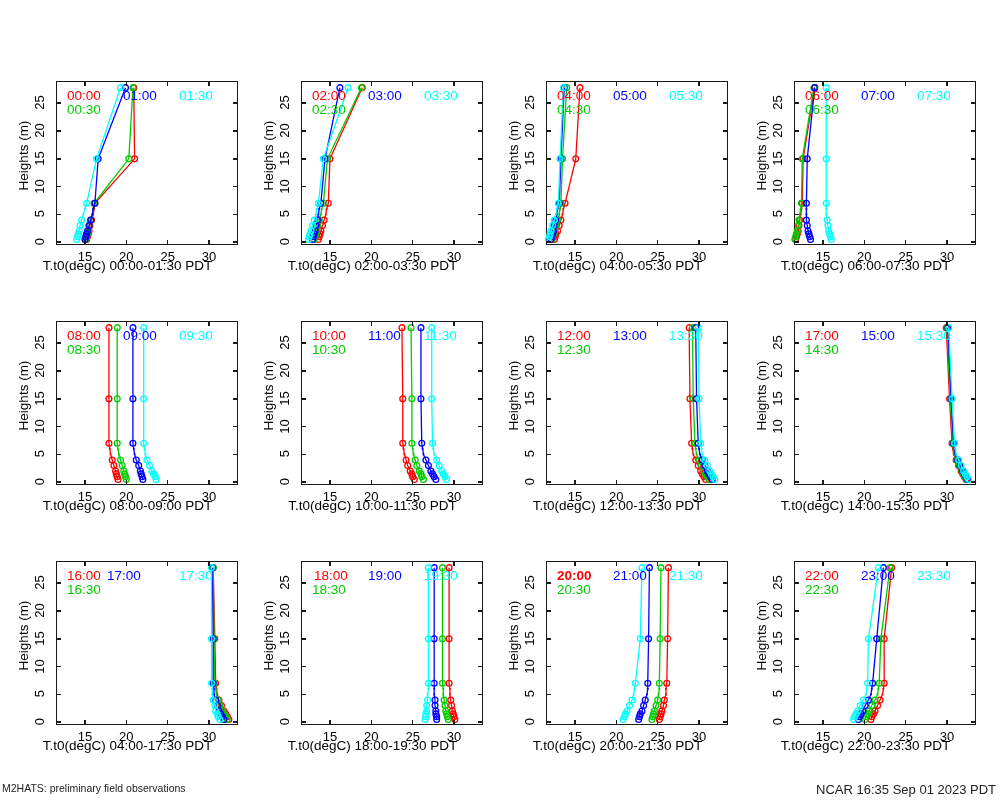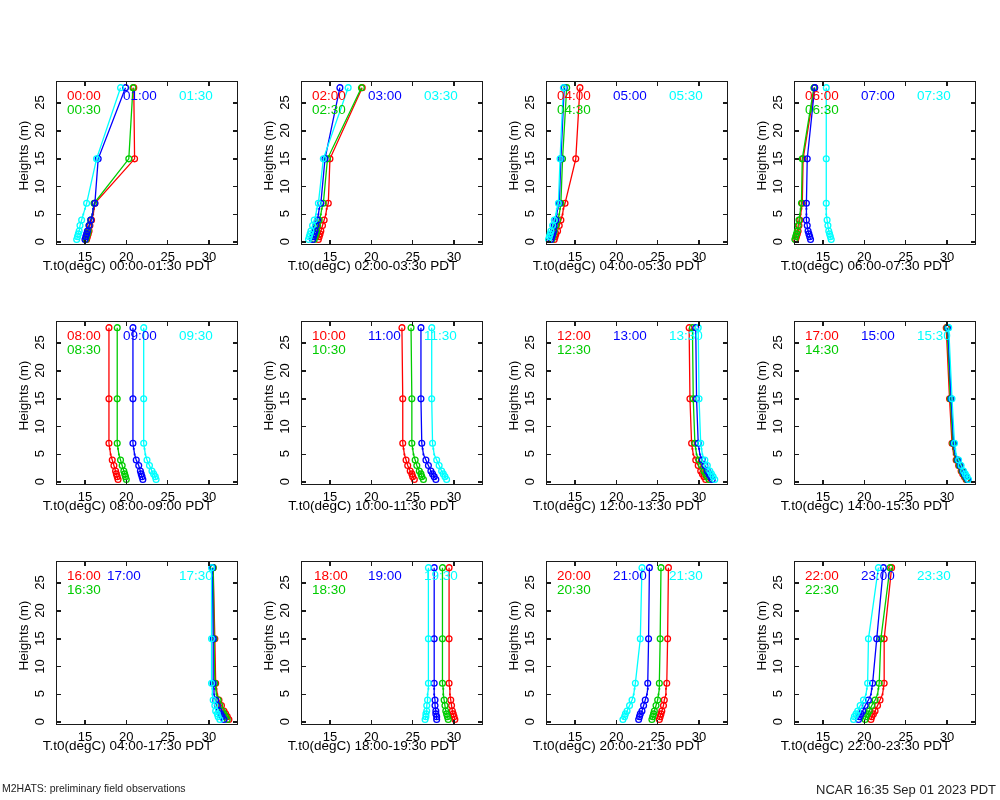--- a/index.html
+++ b/index.html
@@ -1111,21 +1111,21 @@
         <div class="tick-y-right" style="left: 228px; top: 96.0305px;"></div>
         <div class="ylab" style="left: 22px; top: 88.8305px;">15</div>
         <div class="tick-y" style="left: 51px; top: 68.2339px;"></div>
         <div class="tick-y-right" style="left: 228px; top: 68.2339px;"></div>
         <div class="ylab" style="left: 22px; top: 61.0339px;">20</div>
         <div class="tick-y" style="left: 51px; top: 40.4373px;"></div>
         <div class="tick-y-right" style="left: 228px; top: 40.4373px;"></div>
         <div class="ylab" style="left: 22px; top: 33.2373px;">25</div>
         <div class="y-axis-title">Heights (m)</div>
         <div class="axis-title">T.t0(degC) 20:00-21:30 PDT</div>
-        <div class="legend lg-r" style="left: 62px; top: 26px;">20:00</div>
+        <div class="legend lg-r" style="left: 62px; top: 26px; font-weight: bold;">20:00</div>
         <div class="legend lg-g" style="left: 62px; top: 40px;">20:30</div>
         <div class="legend lg-b" style="left: 118px; top: 26px;">21:00</div>
         <div class="legend lg-c" style="left: 174px; top: 26px;">21:30</div>
       </div>
       <div class="panel" style="left: 743px; top: 542px;">
         <div class="plotbox"></div>
         <svg class="plotsvg" width="182" height="164" viewBox="0 0 182 164">
           <g>
             <path d="M76.94 158.44 L77.76 155.66 L79.42 152.88 L81.07 150.10 L83.55 144.54 L86.04 138.98 L88.52 133.42 L89.35 127.86 L90.17 122.31 L90.17 77.83 L97.62 6.67 " fill="none" stroke="#ff0000" stroke-width="1.3"></path>
             <circle cx="76.94" cy="158.44" r="2.9" fill="none" stroke="#ff0000" stroke-width="1.3"></circle>

